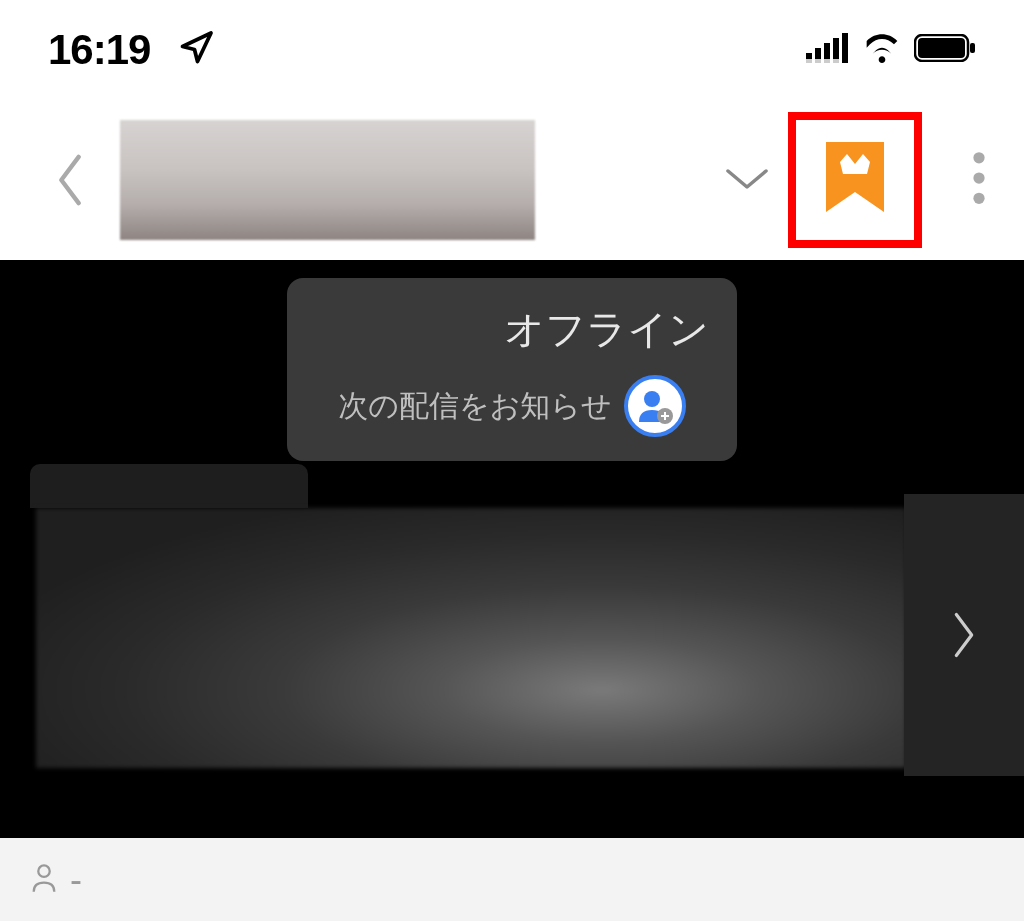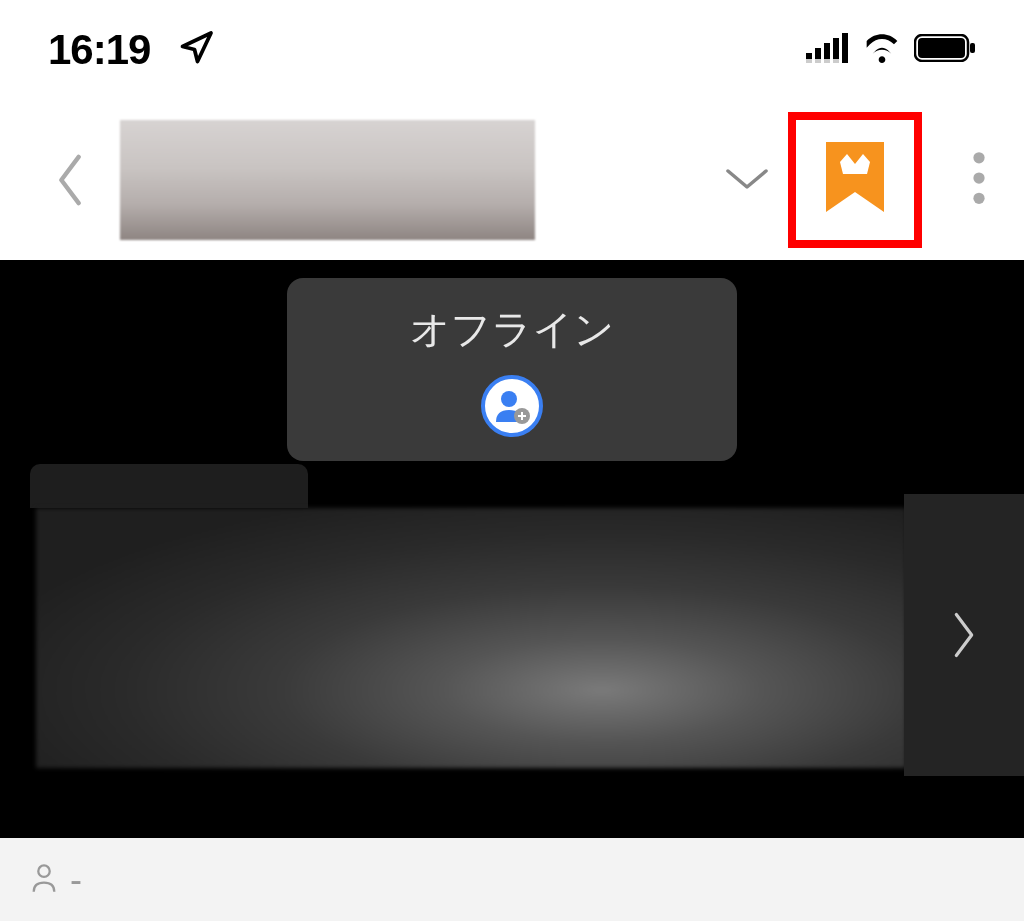--- a/index.html
+++ b/index.html
@@ -88,21 +88,21 @@
       top: 18px;
       width: 450px;
       background: #3a3a3a;
       border-radius: 16px;
       padding: 24px 28px;
       box-shadow: 0 4px 20px rgba(0,0,0,0.4);
     }
     .offline-title {
       color: #e8e8e8;
       font-size: 40px;
-      text-align: center;
+      text-align: right;
       margin-bottom: 18px;
       font-weight: 400;
     }
     .offline-row {
       display: flex;
       align-items: center;
       justify-content: center;
       gap: 12px;
     }
     .offline-sub {
@@ -245,20 +245,21 @@
         <circle cx="6" cy="42" r="5" fill="#aaa"></circle>
       </svg>
     </div>
   </div>
 </div>
 
 <div class="content-area">
   <div class="offline-card">
     <div class="offline-title">オフライン</div>
     <div class="offline-row">
+      <span class="offline-sub">次の配信をお知らせ</span>
       <div class="follow-icon">
         <svg width="40" height="40" viewBox="0 0 40 40">
           <circle cx="17" cy="13" r="8" fill="#3a7ff2"></circle>
           <path d="M 4 36 Q 4 24 17 24 Q 30 24 30 36 Z" fill="#3a7ff2"></path>
           <circle cx="30" cy="30" r="8" fill="#999"></circle>
           <line x1="30" y1="26" x2="30" y2="34" stroke="#fff" stroke-width="2"></line>
           <line x1="26" y1="30" x2="34" y2="30" stroke="#fff" stroke-width="2"></line>
         </svg>
       </div>
     </div>

